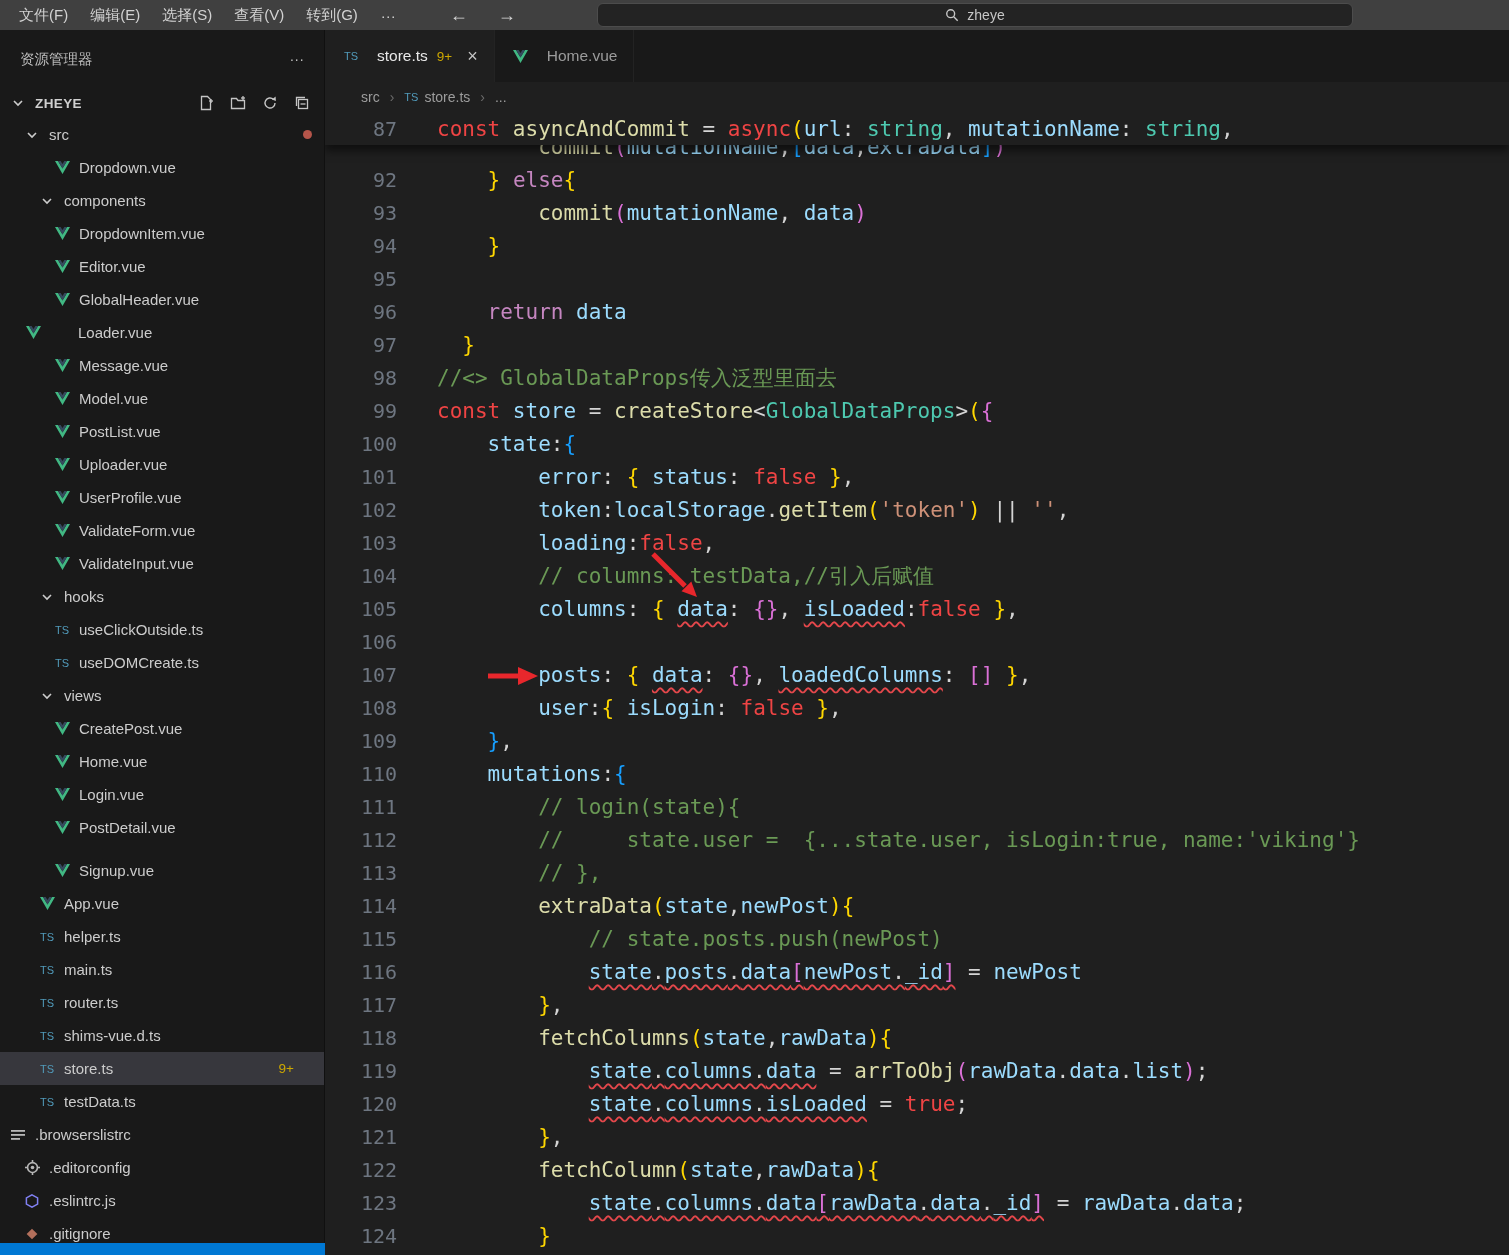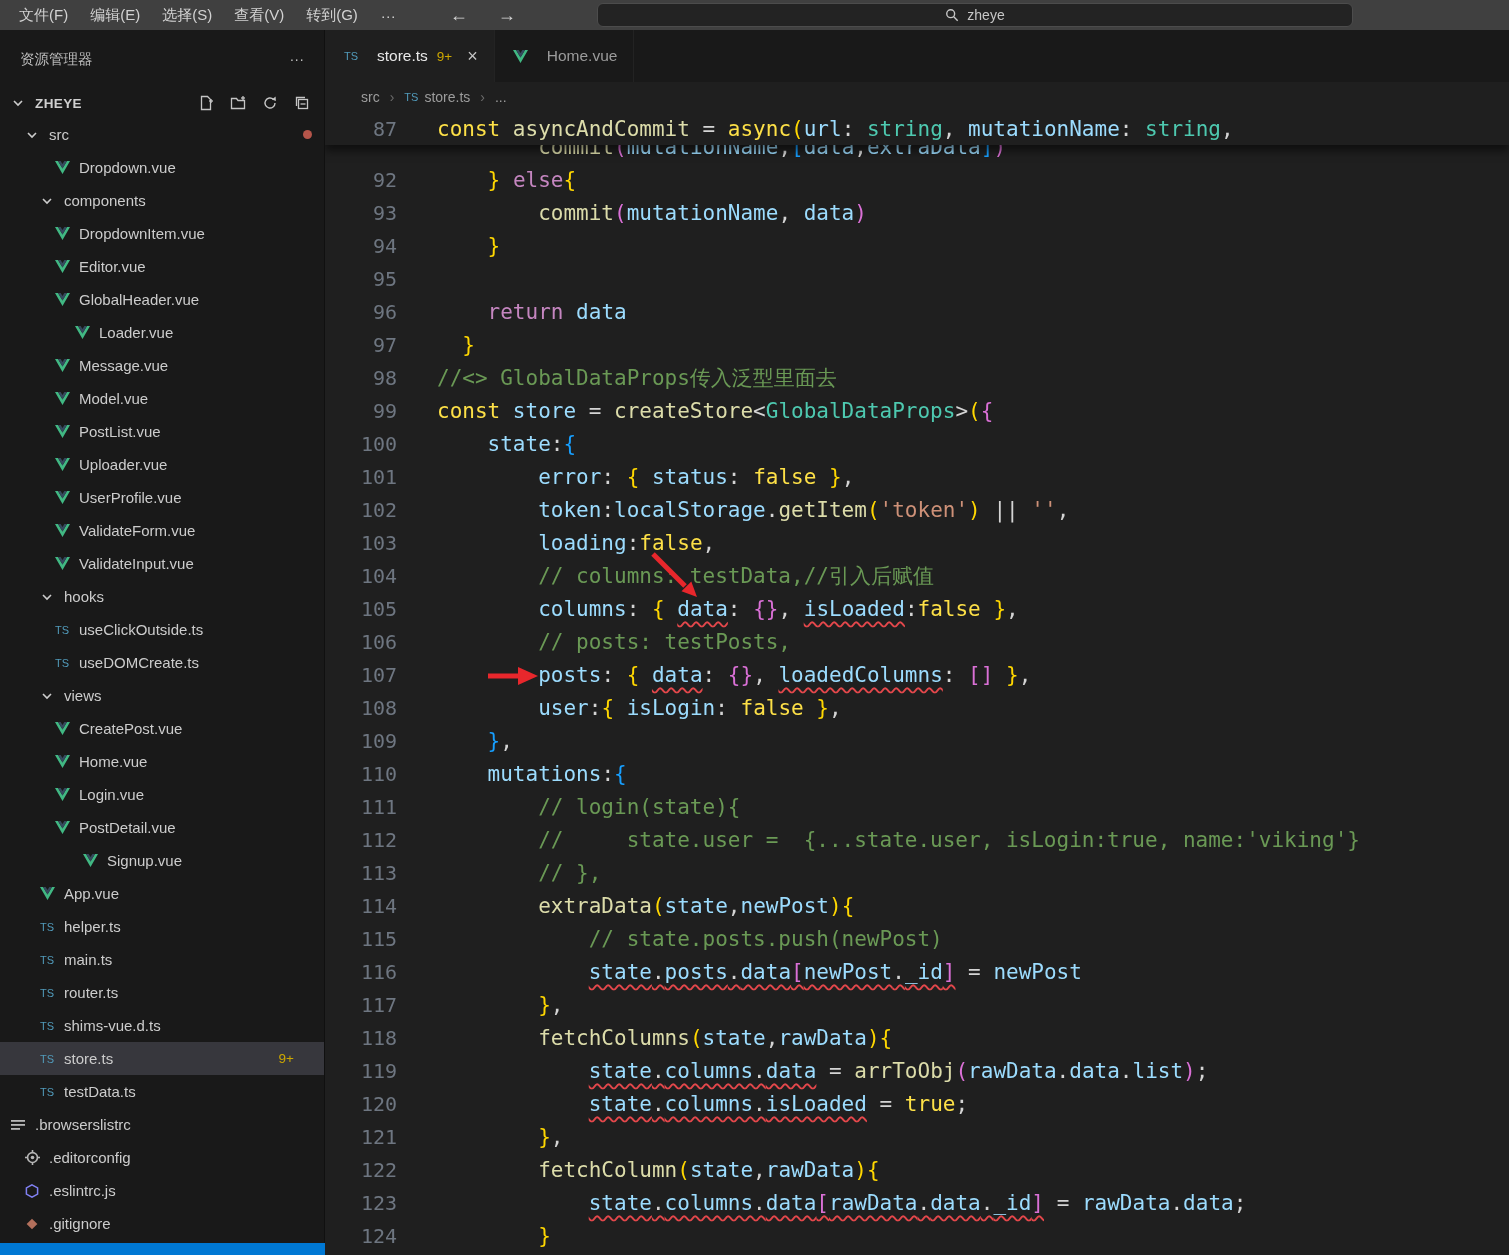--- a/index.html
+++ b/index.html
@@ -46,21 +46,21 @@
   
   .code-area{flex:1;overflow:hidden;font-family:"DejaVu Sans Mono","Liberation Mono",monospace;font-size:21px;position:relative}
   .code-line{height:33px;display:flex;align-items:center;white-space:pre}
   .ln{width:72px;text-align:right;color:#6e7681;flex:none;font-size:20px}
   .code{padding-left:40px}
   .sticky{background:#1f1f1f;box-shadow:0 6px 8px rgba(0,0,0,.5);position:relative;z-index:3}
   .clipped{height:18px;overflow:hidden}
   .clipped .code-line{margin-top:-15px}
 
   .tk-pl,.tk-op{color:#d4d4d4}
-  .tk-kw{color:#fde047}
+  .tk-kw{color:#ef4444}
   .tk-ctl{color:#c586c0}
   .tk-fn{color:#dcdcaa}
   .tk-var{color:#9cdcfe}
   .tk-typ{color:#4ec9b0}
   .tk-str{color:#ce9178}
   .tk-com{color:#6a9955}
   .tk-b1{color:#ffd700}
   .tk-b2{color:#da70d6}
   .tk-b3{color:#179fff}
   .sq{text-decoration-line:underline;text-decoration-style:wavy;text-decoration-color:#e4474b;text-decoration-thickness:1.6px;text-underline-offset:5px;text-decoration-skip-ink:none}
@@ -175,21 +175,21 @@
         </div>
         <div class="tree-row" style="padding-left: 52px;">
           <span class="icon-slot">
             <svg width="15" height="13" viewBox="0 0 15 13">
               <path d="M0 0h3l4.5 7.5L12 0h3L7.5 13z" fill="#41b883"></path>
               <path d="M3 0h2.6l1.9 3.1L9.4 0H12L7.5 7.4z" fill="#35495e"></path>
             </svg>
           </span>
           <span>GlobalHeader.vue</span>
         </div>
-        <div class="tree-row" style="padding-left: 72px;">
+        <div class="tree-row" style="padding-left: 23px; gap: 28px;">
           <span class="icon-slot">
             <svg width="15" height="13" viewBox="0 0 15 13">
               <path d="M0 0h3l4.5 7.5L12 0h3L7.5 13z" fill="#41b883"></path>
               <path d="M3 0h2.6l1.9 3.1L9.4 0H12L7.5 7.4z" fill="#35495e"></path>
             </svg>
           </span>
           <span>Loader.vue</span>
         </div>
         <div class="tree-row" style="padding-left: 52px;">
           <span class="icon-slot">
@@ -311,21 +311,21 @@
         </div>
         <div class="tree-row" style="padding-left: 52px;">
           <span class="icon-slot">
             <svg width="15" height="13" viewBox="0 0 15 13">
               <path d="M0 0h3l4.5 7.5L12 0h3L7.5 13z" fill="#41b883"></path>
               <path d="M3 0h2.6l1.9 3.1L9.4 0H12L7.5 7.4z" fill="#35495e"></path>
             </svg>
           </span>
           <span>PostDetail.vue</span>
         </div>
-        <div class="tree-row" style="padding-left: 80px;">
+        <div class="tree-row" style="padding-left: 52px; margin-top: 10px;">
           <span class="icon-slot">
             <svg width="15" height="13" viewBox="0 0 15 13">
               <path d="M0 0h3l4.5 7.5L12 0h3L7.5 13z" fill="#41b883"></path>
               <path d="M3 0h2.6l1.9 3.1L9.4 0H12L7.5 7.4z" fill="#35495e"></path>
             </svg>
           </span>
           <span>Signup.vue</span>
         </div>
         <div class="tree-row" style="padding-left: 37px;">
           <span class="icon-slot">
@@ -465,21 +465,21 @@
           <div class="code-line"><span class="ln">96</span><span class="code"><span class="tk-pl">    </span><span class="tk-ctl">return </span><span class="tk-var">data</span></span></div>
           <div class="code-line"><span class="ln">97</span><span class="code"><span class="tk-pl">  </span><span class="tk-b1">}</span></span></div>
           <div class="code-line"><span class="ln">98</span><span class="code"><span class="tk-com">//&lt;&gt; GlobalDataProps传入泛型里面去</span></span></div>
           <div class="code-line"><span class="ln">99</span><span class="code"><span class="tk-kw">const </span><span class="tk-var">store</span><span class="tk-op"> = </span><span class="tk-fn">createStore</span><span class="tk-op">&lt;</span><span class="tk-typ">GlobalDataProps</span><span class="tk-op">&gt;</span><span class="tk-b1">(</span><span class="tk-b2">{</span></span></div>
           <div class="code-line"><span class="ln">100</span><span class="code"><span class="tk-pl">    </span><span class="tk-var">state</span><span class="tk-op">:</span><span class="tk-b3">{</span></span></div>
           <div class="code-line"><span class="ln">101</span><span class="code"><span class="tk-pl">        </span><span class="tk-var">error</span><span class="tk-op">: </span><span class="tk-b1">{ </span><span class="tk-var">status</span><span class="tk-op">: </span><span class="tk-kw">false</span><span class="tk-b1"> }</span><span class="tk-op">,</span></span></div>
           <div class="code-line"><span class="ln">102</span><span class="code"><span class="tk-pl">        </span><span class="tk-var">token</span><span class="tk-op">:</span><span class="tk-var">localStorage</span><span class="tk-op">.</span><span class="tk-fn">getItem</span><span class="tk-b1">(</span><span class="tk-str">'token'</span><span class="tk-b1">)</span><span class="tk-op"> || </span><span class="tk-str">''</span><span class="tk-op">,</span></span></div>
           <div class="code-line"><span class="ln">103</span><span class="code"><span class="tk-pl">        </span><span class="tk-var">loading</span><span class="tk-op">:</span><span class="tk-kw">false</span><span class="tk-op">,</span></span></div>
           <div class="code-line"><span class="ln">104</span><span class="code"><span class="tk-com">        // columns: testData,//引入后赋值</span></span></div>
           <div class="code-line"><span class="ln">105</span><span class="code"><span class="tk-pl">        </span><span class="tk-var">columns</span><span class="tk-op">: </span><span class="tk-b1">{ </span><span class="tk-var sq">data</span><span class="tk-op">: </span><span class="tk-b2">{}</span><span class="tk-op">, </span><span class="tk-var sq">isLoaded</span><span class="tk-op">:</span><span class="tk-kw">false</span><span class="tk-b1"> }</span><span class="tk-op">,</span></span></div>
-          <div class="code-line"><span class="ln">106</span><span class="code"><span class="tk-com">        // posts: testPosts,</span></span></div>
+          <div class="code-line"><span class="ln">106</span></div>
           <div class="code-line"><span class="ln">107</span><span class="code"><span class="tk-pl">        </span><span class="tk-var">posts</span><span class="tk-op">: </span><span class="tk-b1">{ </span><span class="tk-var sq">data</span><span class="tk-op">: </span><span class="tk-b2">{}</span><span class="tk-op">, </span><span class="tk-var sq">loadedColumns</span><span class="tk-op">: </span><span class="tk-b2">[]</span><span class="tk-b1"> }</span><span class="tk-op">,</span></span></div>
           <div class="code-line"><span class="ln">108</span><span class="code"><span class="tk-pl">        </span><span class="tk-var">user</span><span class="tk-op">:</span><span class="tk-b1">{ </span><span class="tk-var">isLogin</span><span class="tk-op">: </span><span class="tk-kw">false</span><span class="tk-b1"> }</span><span class="tk-op">,</span></span></div>
           <div class="code-line"><span class="ln">109</span><span class="code"><span class="tk-pl">    </span><span class="tk-b3">}</span><span class="tk-op">,</span></span></div>
           <div class="code-line"><span class="ln">110</span><span class="code"><span class="tk-pl">    </span><span class="tk-var">mutations</span><span class="tk-op">:</span><span class="tk-b3">{</span></span></div>
           <div class="code-line"><span class="ln">111</span><span class="code"><span class="tk-com">        // login(state){</span></span></div>
           <div class="code-line"><span class="ln">112</span><span class="code"><span class="tk-com">        //     state.user =  {...state.user, isLogin:true, name:'viking'}</span></span></div>
           <div class="code-line"><span class="ln">113</span><span class="code"><span class="tk-com">        // },</span></span></div>
           <div class="code-line"><span class="ln">114</span><span class="code"><span class="tk-pl">        </span><span class="tk-fn">extraData</span><span class="tk-b1">(</span><span class="tk-var">state</span><span class="tk-op">,</span><span class="tk-var">newPost</span><span class="tk-b1">)</span><span class="tk-b1">{</span></span></div>
           <div class="code-line"><span class="ln">115</span><span class="code"><span class="tk-com">            // state.posts.push(newPost)</span></span></div>
           <div class="code-line"><span class="ln">116</span><span class="code"><span class="tk-pl">            </span><span class="tk-var sq">state</span><span class="tk-op sq">.</span><span class="tk-var sq">posts</span><span class="tk-op sq">.</span><span class="tk-var sq">data</span><span class="tk-b2 sq">[</span><span class="tk-var sq">newPost</span><span class="tk-op sq">.</span><span class="tk-var sq">_id</span><span class="tk-b2 sq">]</span><span class="tk-op"> = </span><span class="tk-var">newPost</span></span></div>

